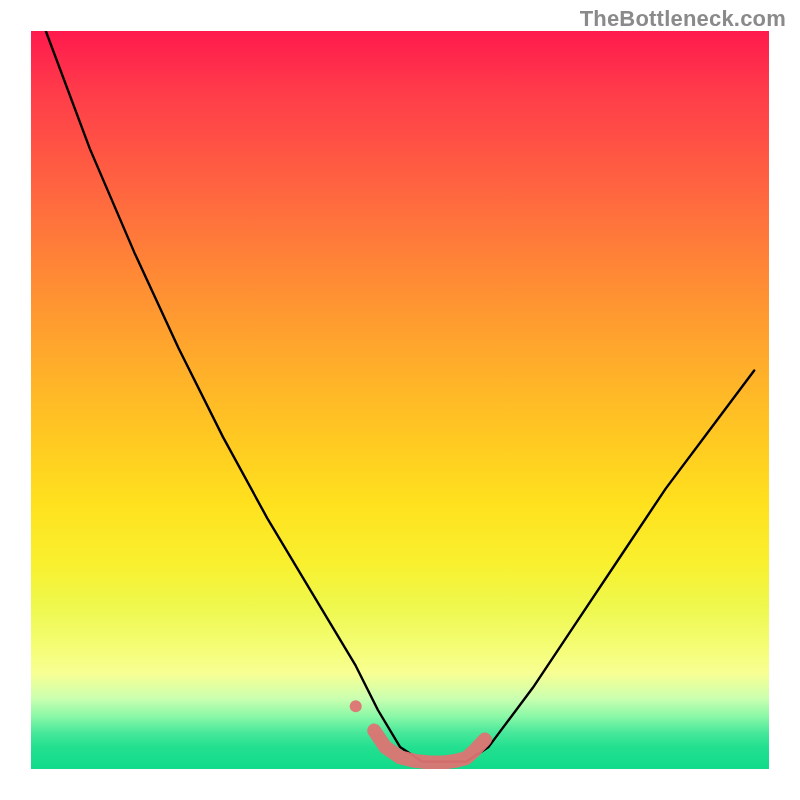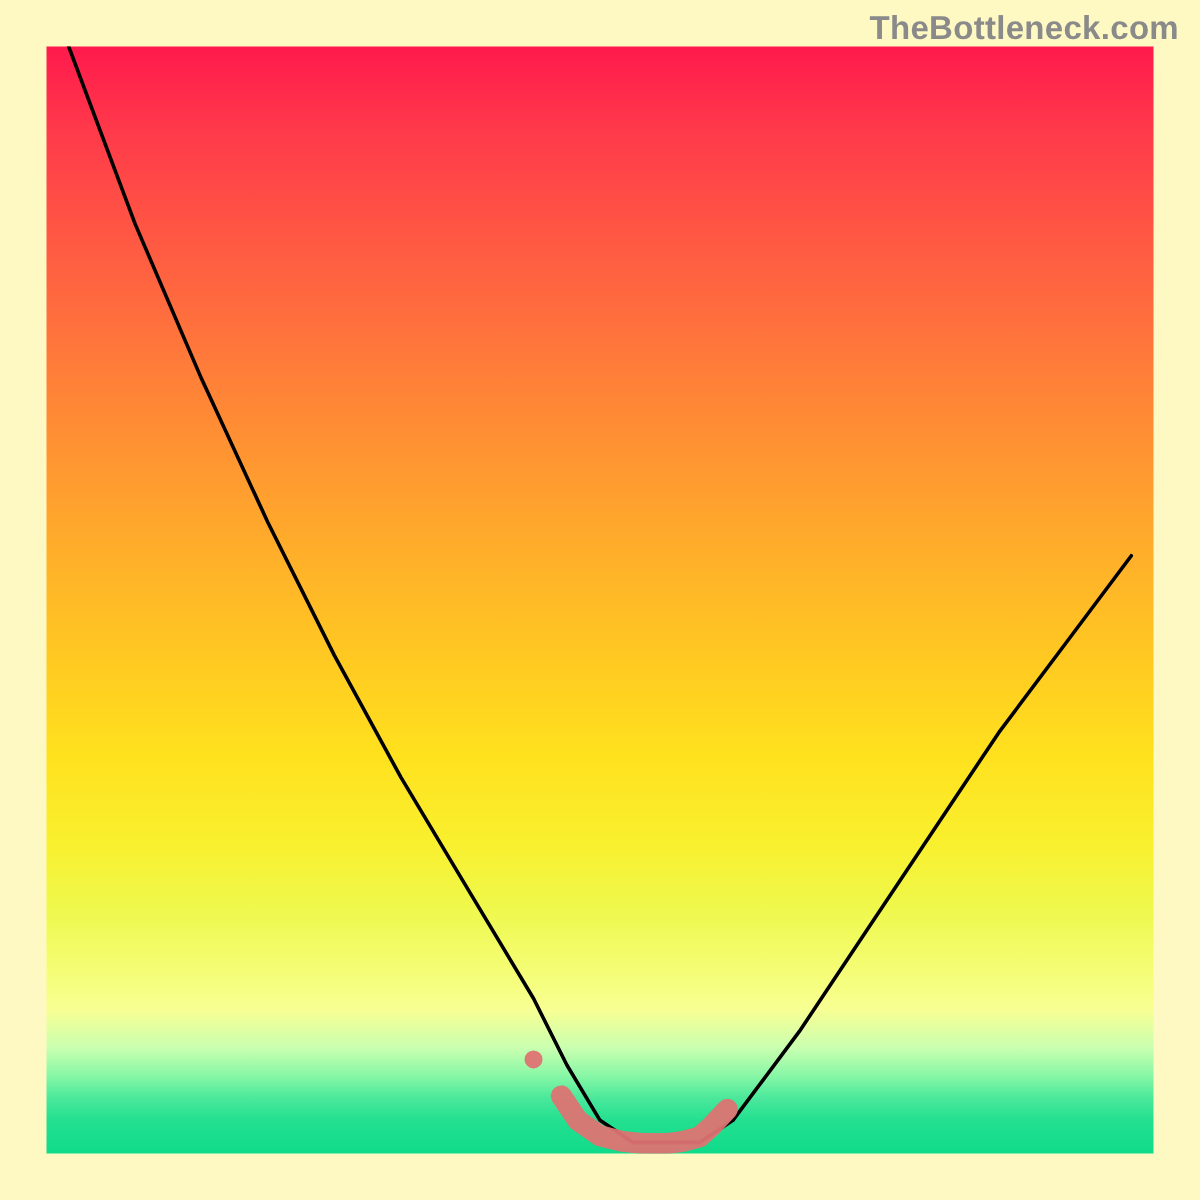--- a/index.html
+++ b/index.html
@@ -10,21 +10,21 @@
     background: #000;
     font-family: Arial, Helvetica, sans-serif;
     overflow: hidden;
   }
   .frame {
     position: absolute;
     top: 0;
     left: 0;
     width: 800px;
     height: 800px;
-    background: #fef9c3;
+    background: #ffffff;
   }
   .plot-area {
     position: absolute;
     top: 31px;
     left: 31px;
     width: 738px;
     height: 738px;
     
     background: linear-gradient(
       to bottom,

